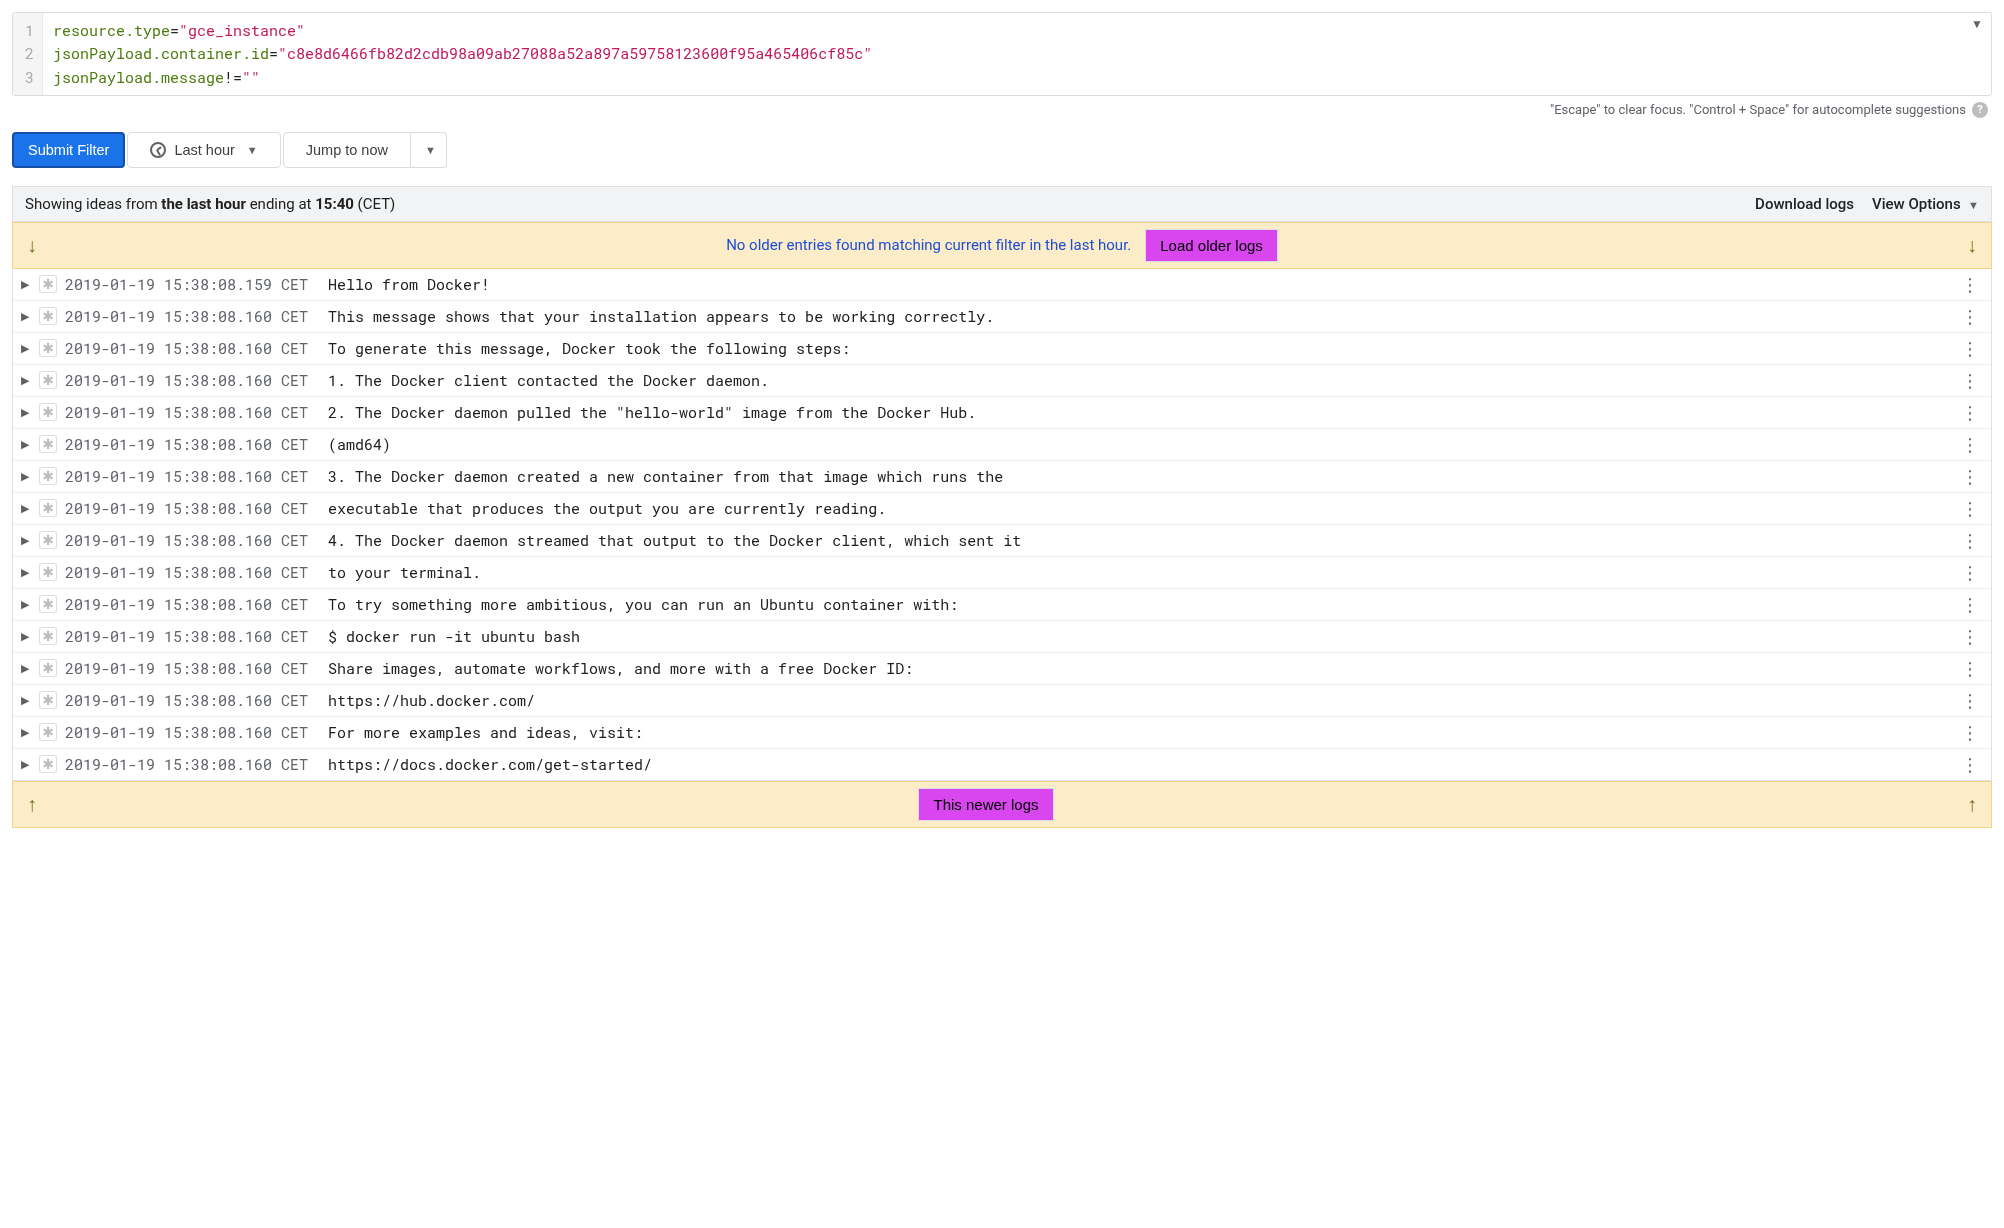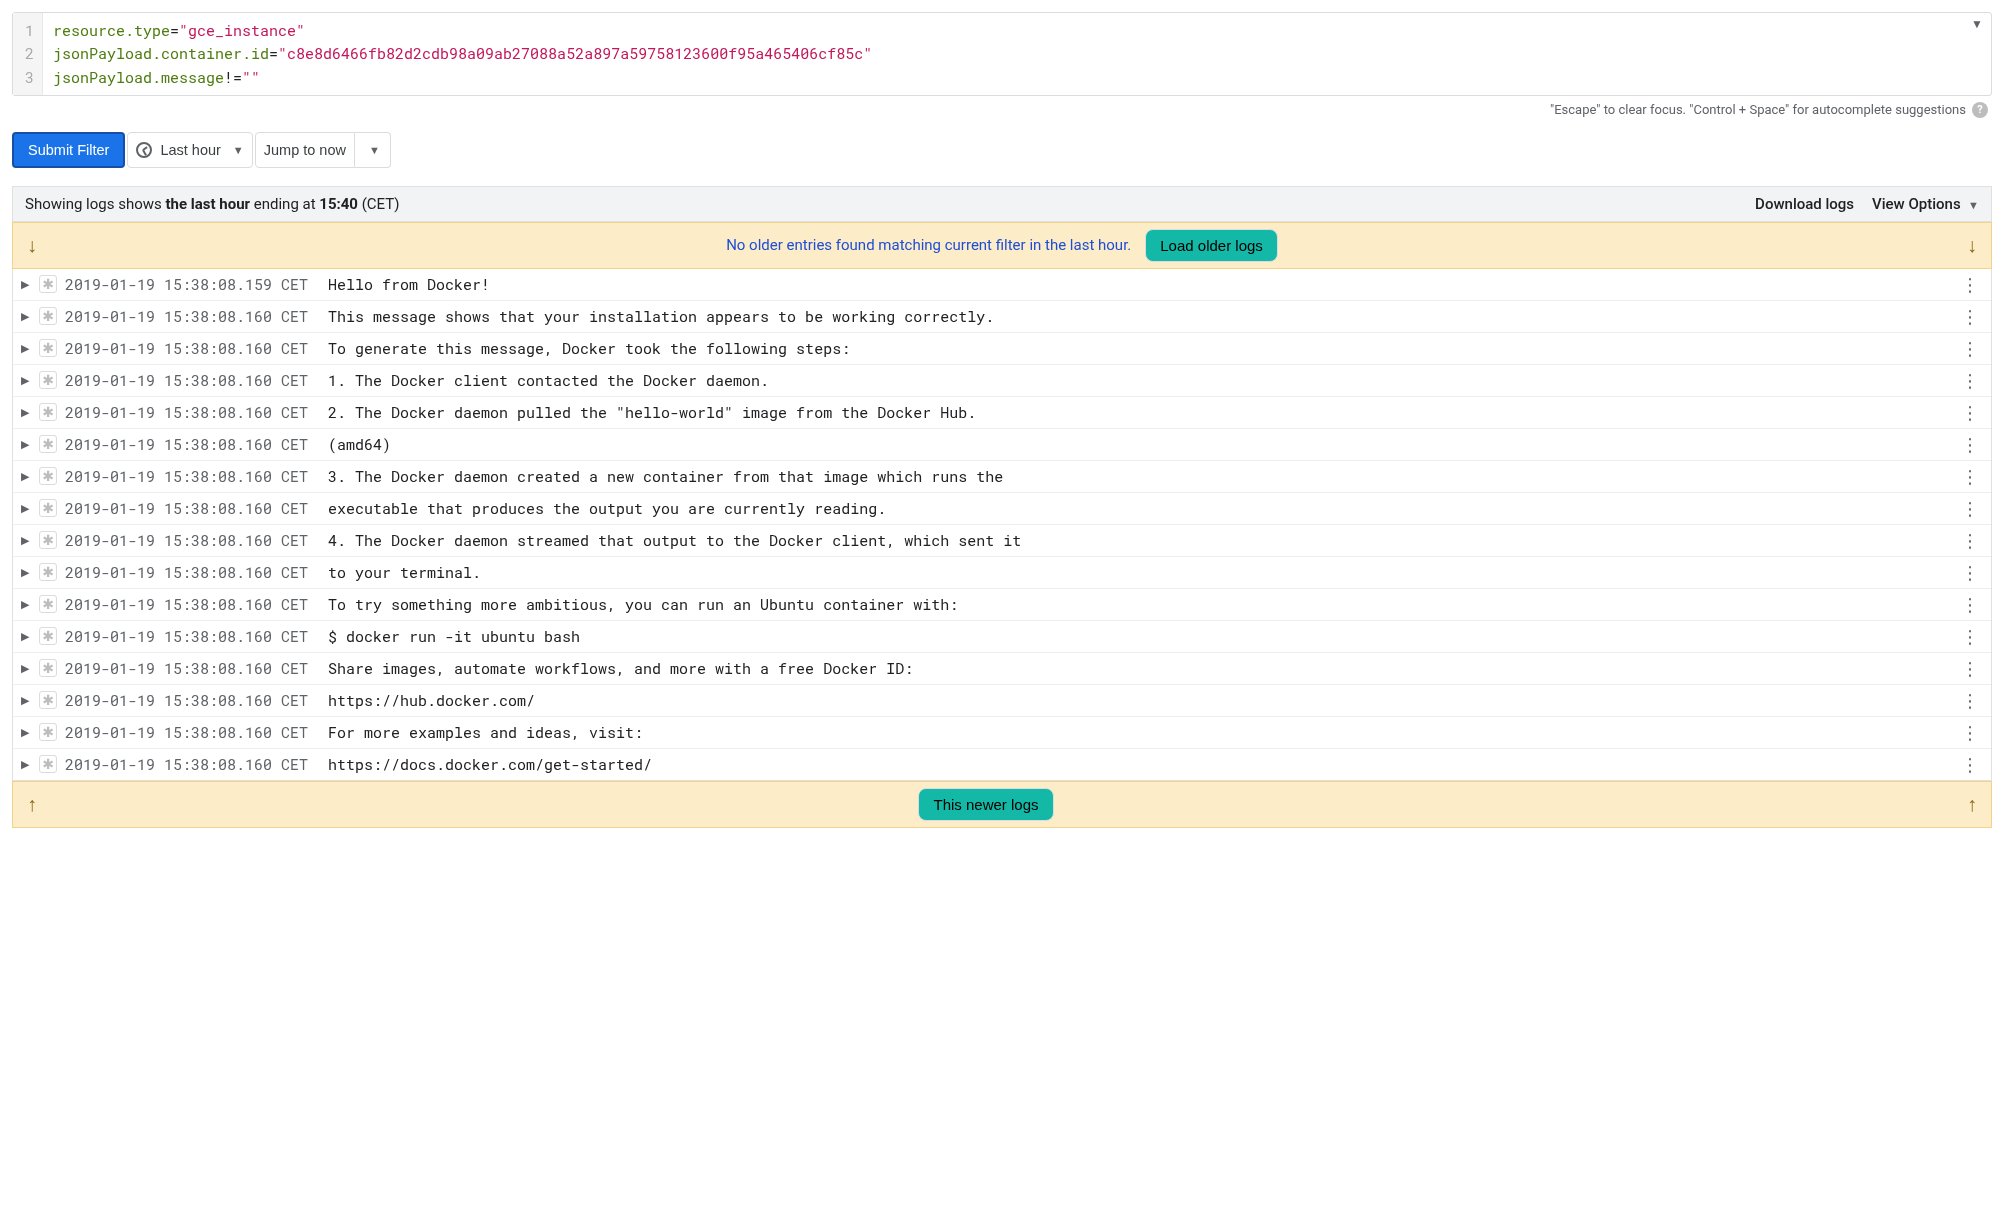--- a/index.html
+++ b/index.html
@@ -59,21 +59,21 @@
   .help-icon {
     width: 16px; height: 16px; border-radius: 50%;
     background: #bdbdbd; color: #fff;
     display: inline-flex; align-items: center; justify-content: center;
     font-size: 11px; font-weight: 700;
   }
   .action-row { display: flex; gap: 2px; align-items: flex-start; }
   .btn {
     display: inline-flex; align-items: center; gap: 8px;
     border: 1px solid #dadce0; background: #fff;
-    border-radius: 4px; padding: 0 8px; height: 36px;
+    border-radius: 4px; padding: 0 22px; height: 36px;
     font-size: 14.5px; color: #3c4043; cursor: pointer;
   }
   .btn-primary {
     background: #1a73e8; color: #fff; border: 2px solid #174ea6;
     font-weight: 500; padding: 0 14px;
   }
   .btn .caret { font-size: 11px; color: #5f6368; margin-left: 4px; }
   .btn-split-right {
     border-left: none; border-top-left-radius: 0; border-bottom-left-radius: 0;
     padding: 0 10px;
@@ -105,21 +105,21 @@
   .banner {
     background: #fdecc8;
     border: 1px solid #f1d48a;
     display: flex; align-items: center;
     padding: 6px 10px;
     gap: 14px;
   }
   .banner.center-content { justify-content: center; }
   .banner .msg { color: #1d4ed8; font-size: 15px; flex: 0 0 auto; }
   .banner .load-btn {
-    background: #14b8a6; border: 1px solid #dadce0; border-radius: 8px;
+    background: #d946ef; border: 1px solid #dadce0; border-radius: 1px;
     padding: 7px 14px; font-size: 15px; cursor: pointer;
   }
   .arrow {
     font-size: 20px; color: #8a6d1f; cursor: pointer; padding: 0 4px;
     user-select: none;
   }
   .spacer { flex: 1; }
 
   .log-table { border: 1px solid #e0e0e0; border-top: none; }
   .log-row {
@@ -183,21 +183,21 @@
       <span>Jump to now</span>
     </button>
     <button class="btn btn-split-right">
       <span class="caret">▼</span>
     </button>
   </div>
 </div>
 
 <div class="status-bar">
   <div>
-    <span>Showing logs shows </span><b>the last hour</b><span> ending at </span><b>15:40</b><span> (CET)</span>
+    <span>Showing ideas from </span><b>the last hour</b><span> ending at </span><b>15:40</b><span> (CET)</span>
   </div>
   <div class="links">
     <span class="link">Download logs</span>
     <span class="link">
       <span>View Options</span>
       &nbsp;<span class="caret">▼</span>
     </span>
   </div>
 </div>
 

